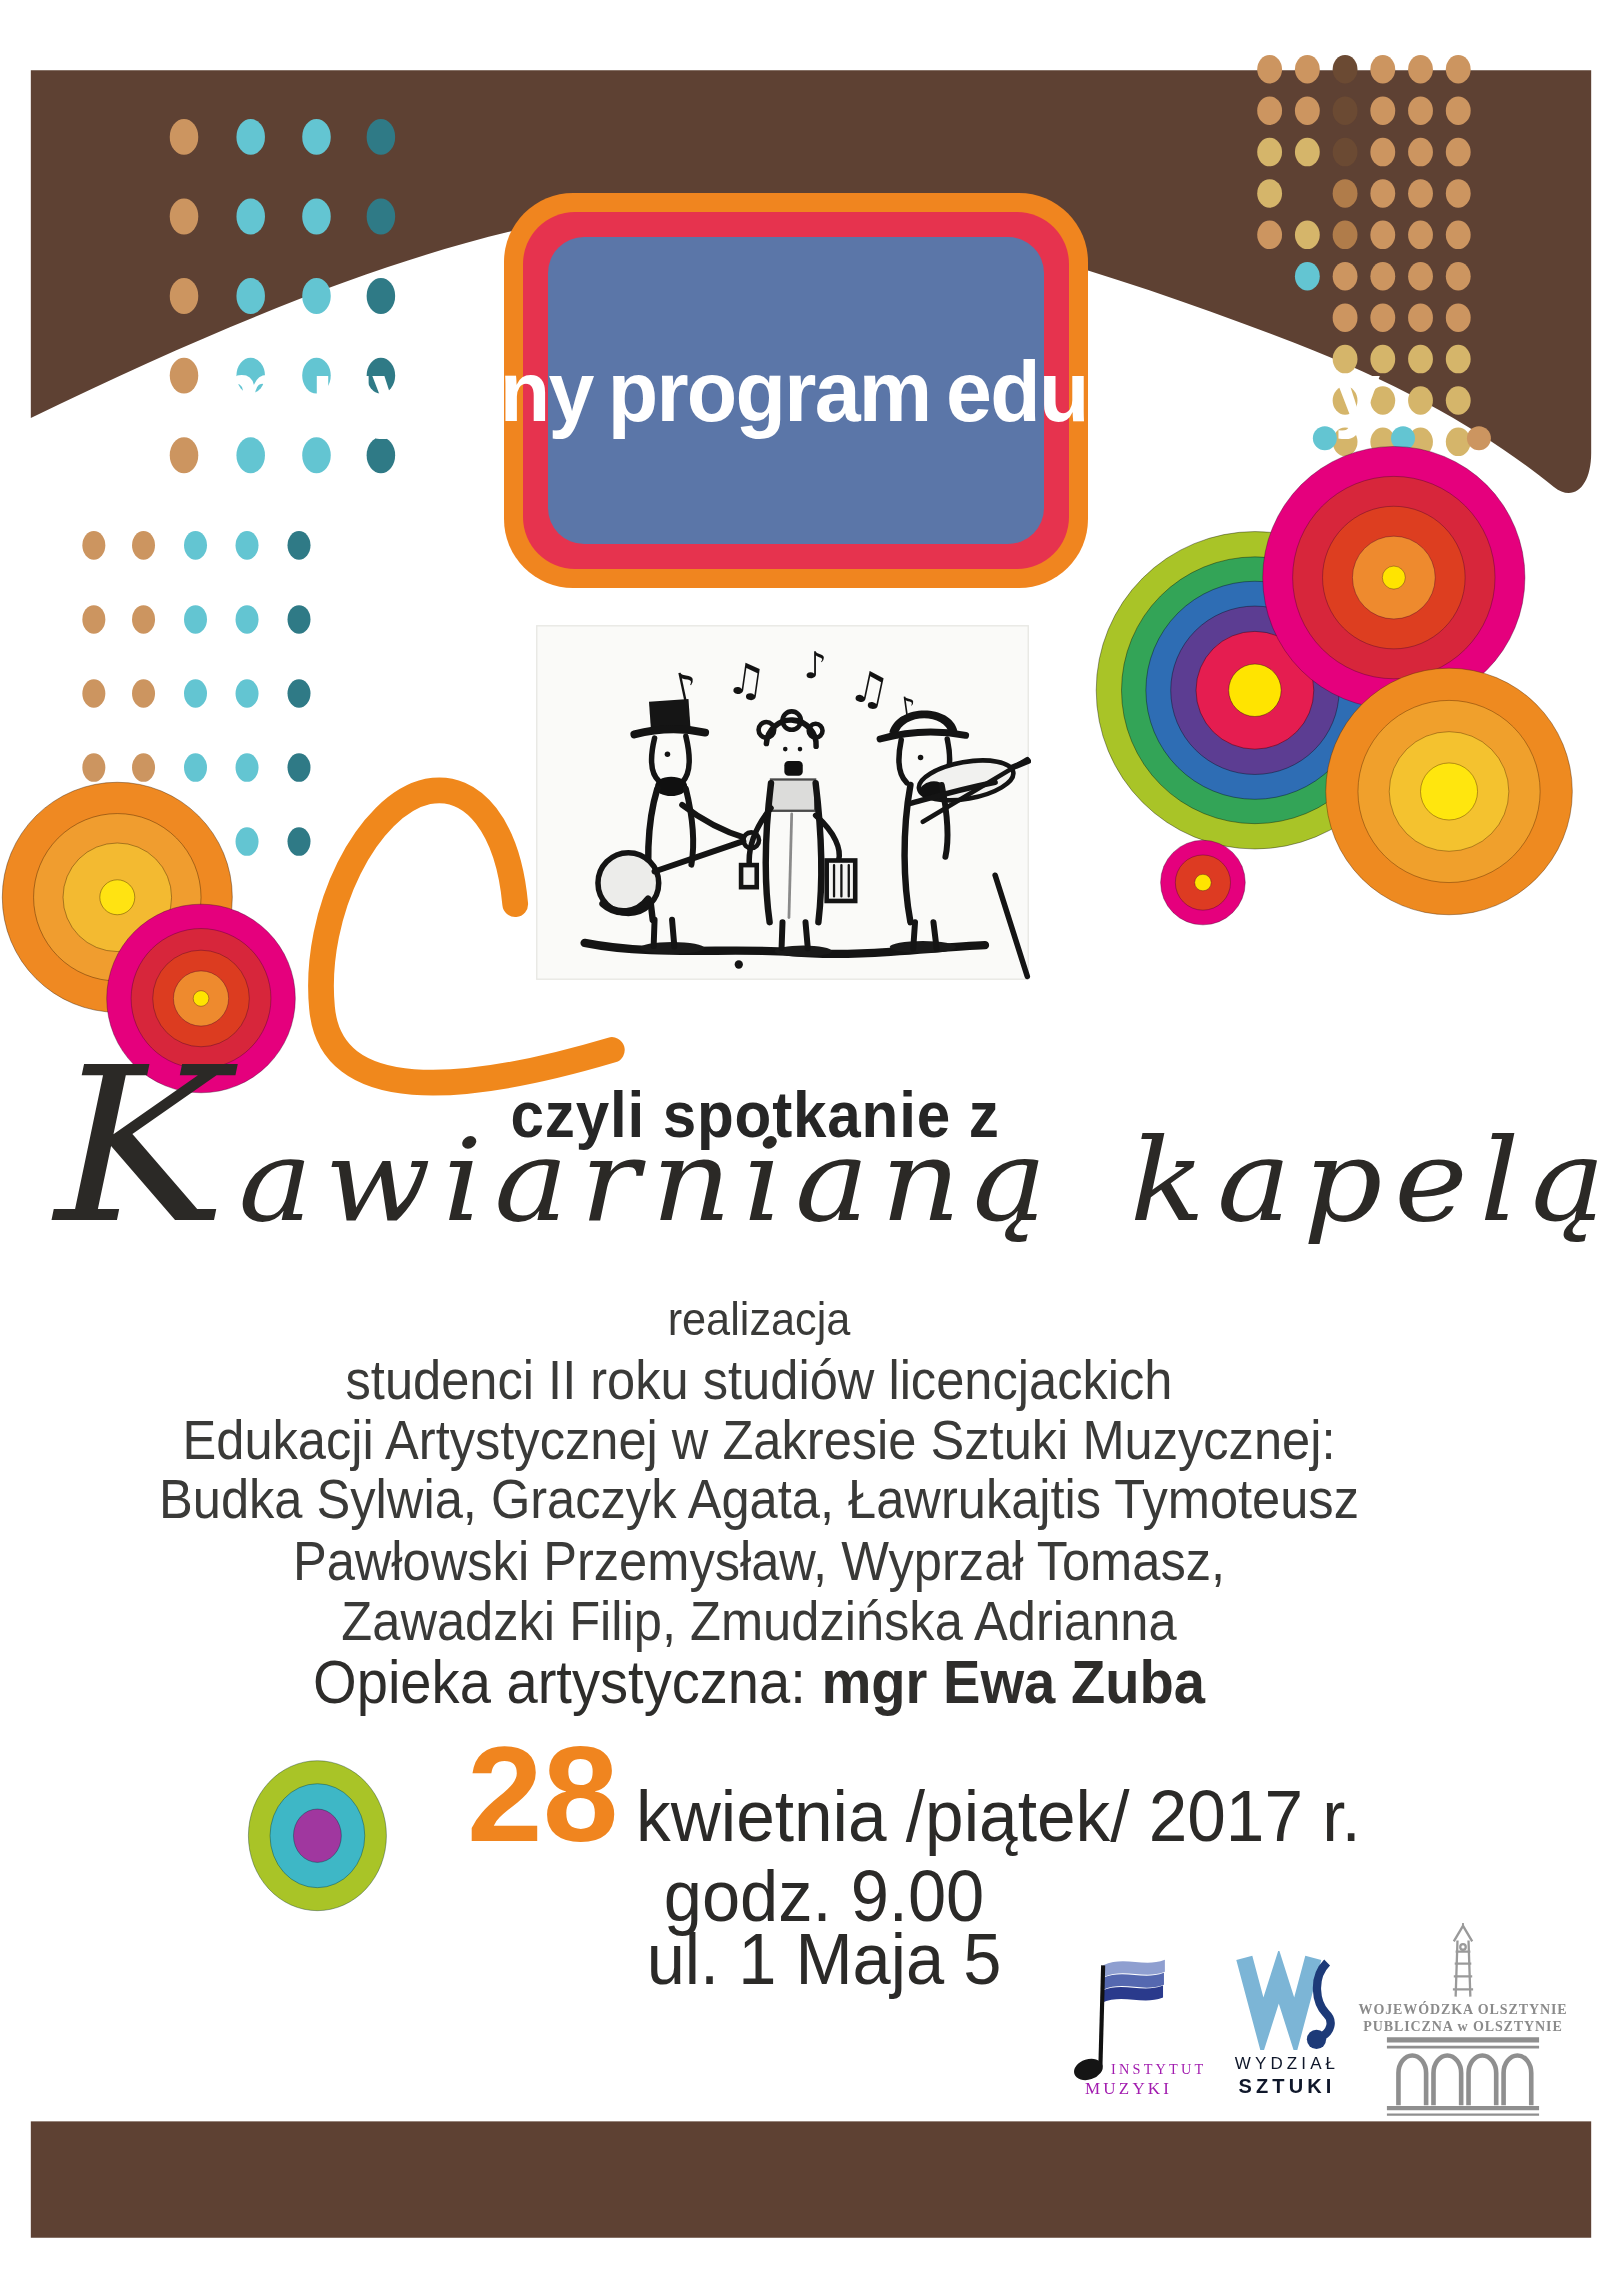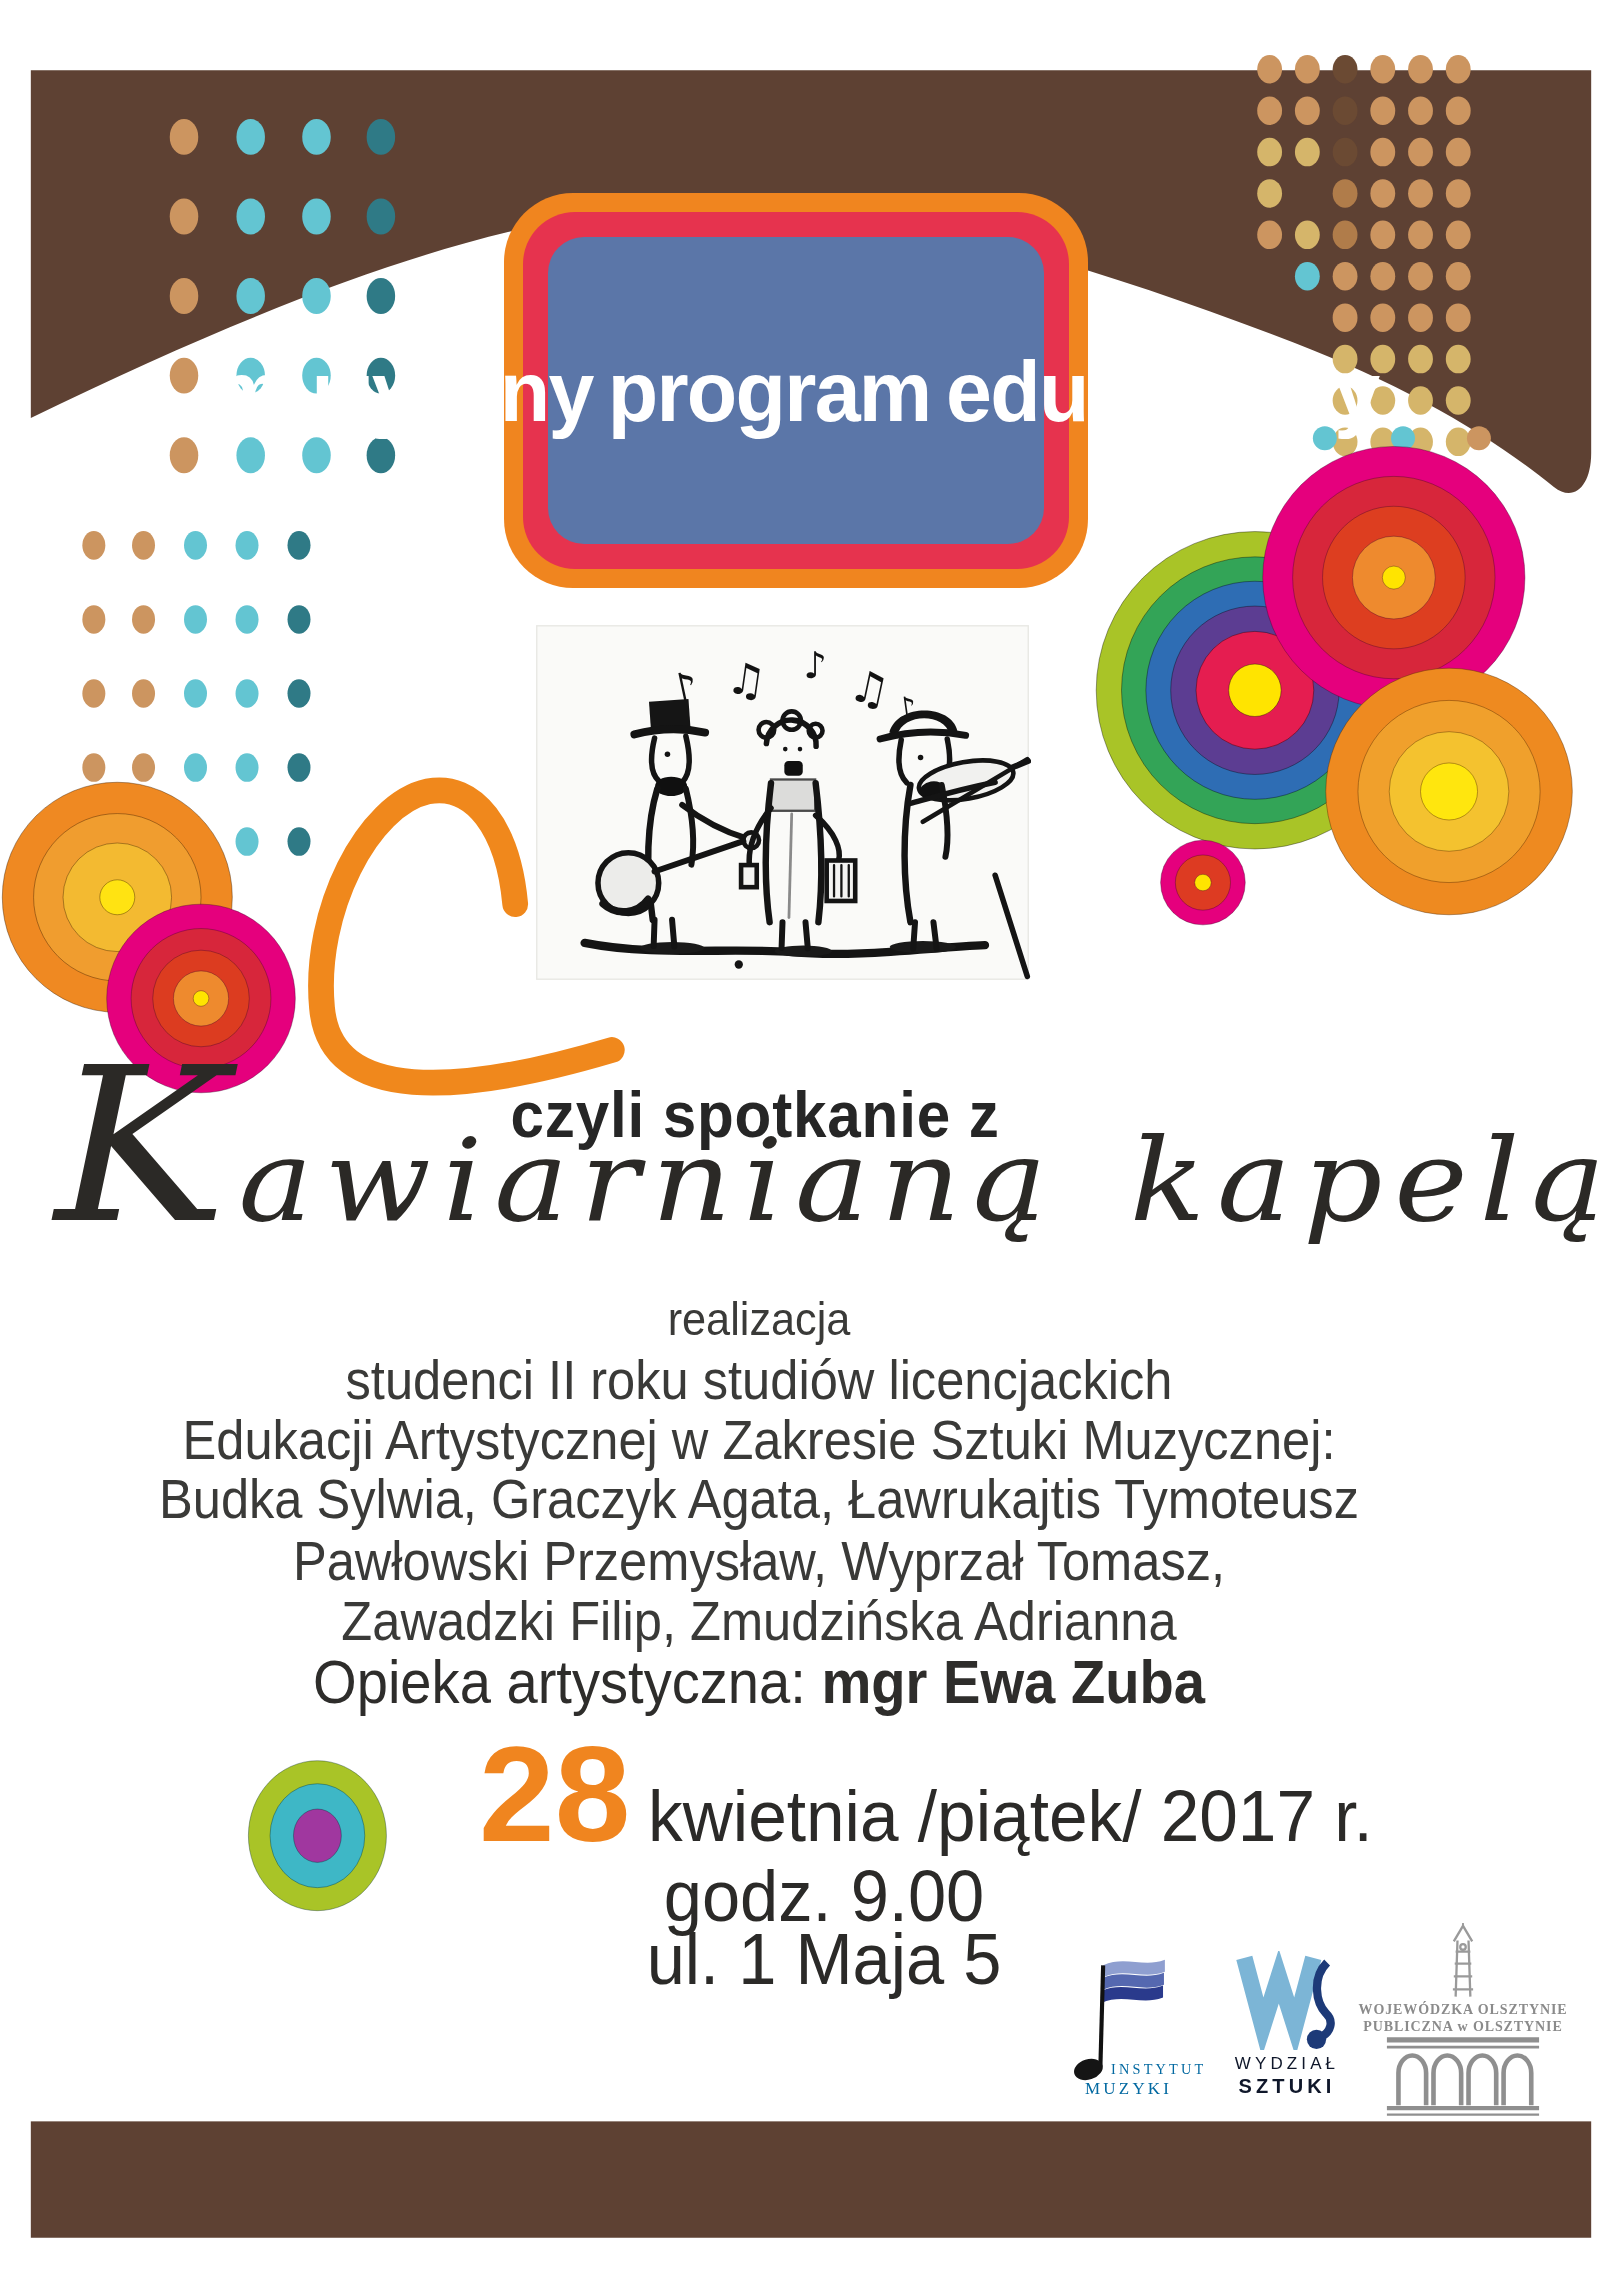--- a/index.html
+++ b/index.html
@@ -30,37 +30,37 @@
          white-space:nowrap;color:#3a3a38;line-height:1;}
   .c-intro{top:1295px;font-size:47px;}
   .c-l0{top:1353px;font-size:55px;}
   .c-l1{top:1413px;font-size:55px;}
   .c-l2{top:1472px;font-size:55px;}
   .c-l3{top:1534px;font-size:55px;}
   .c-l4{top:1594px;font-size:55px;}
   .c-sup{top:1652px;font-size:61px;color:#2e2d2b;}
   .c-sup b{font-weight:700;}
   
-  .event-row{position:absolute;left:467px;top:1726px;display:flex;align-items:baseline;gap:17.5px;white-space:nowrap;margin-left:12px;}
+  .event-row{position:absolute;left:467px;top:1726px;display:flex;align-items:baseline;gap:17.5px;white-space:nowrap;}
   .event-day{font-size:136px;font-weight:700;color:#f0851f;line-height:1;}
   .event-rest{font-size:73px;color:#2b2a28;transform:scaleX(.95);transform-origin:0 100%;}
   .tline{position:absolute;left:824px;transform:translateX(-50%) scaleX(.94);
          white-space:nowrap;font-size:73px;color:#2b2a28;line-height:1;}
   .t-time{top:1859px;}
   .t-addr{top:1922px;}
   
   .brand-row{position:absolute;left:60px;top:1979px;display:flex;align-items:center;gap:22px;}
   .brand-text{font-family:"DejaVu Serif",serif;font-weight:700;font-size:110px;line-height:1;
       letter-spacing:1.8px;
       background:
         repeating-linear-gradient(112deg, rgba(255,255,255,.95) 0 3.2px, rgba(255,255,255,0) 3.2px 12.4px),
         linear-gradient(92deg,#ce1f2d 0%,#dd4d22 45%,#ef8a1d 100%);
       -webkit-background-clip:text;background-clip:text;color:transparent;}
   
-  .logo-label{position:absolute;white-space:nowrap;color:#0369a1;}
+  .logo-label{position:absolute;white-space:nowrap;color:#a21caf;}
   .serifcaps{font-family:"Liberation Serif",serif;letter-spacing:3.2px;}
   .ws-caps{color:#0f172a;letter-spacing:4.1px;}
   .lib-caps{font-family:"Liberation Serif",serif;color:#8b8b8b;letter-spacing:0.9px;}
 </style>
 </head>
 <body>
 
 <div id="poster">
 
   <svg class="abs" style="left:0;top:0" width="1622" height="2284" viewBox="0 0 3526 4964">

